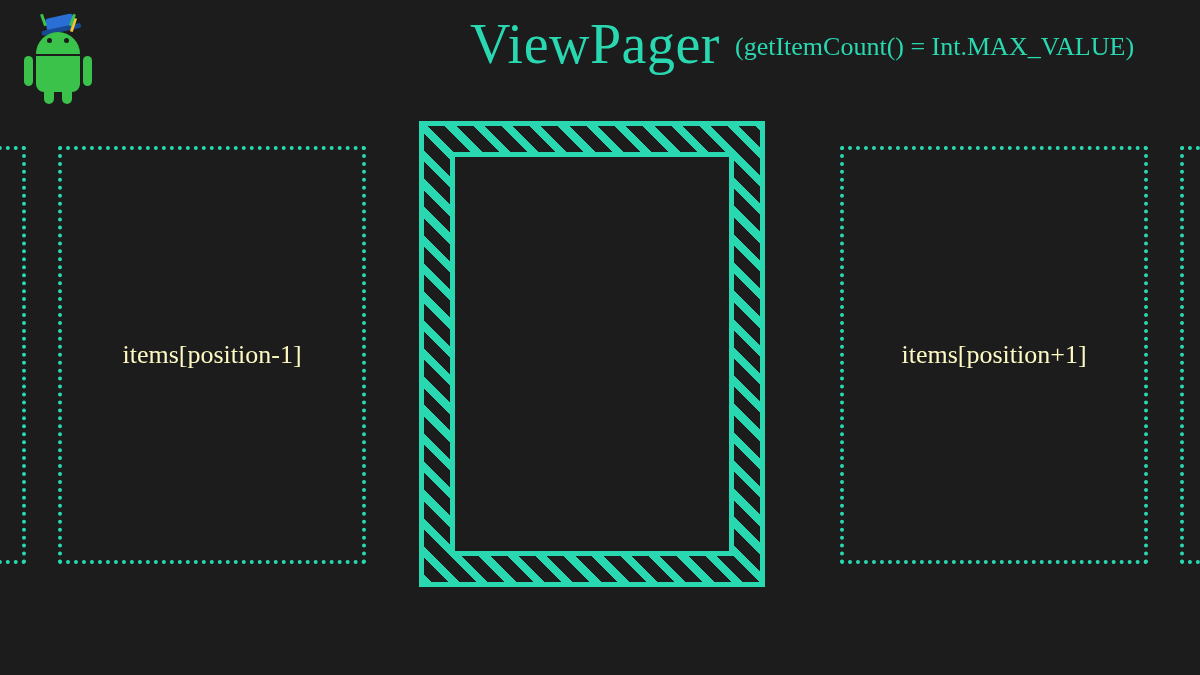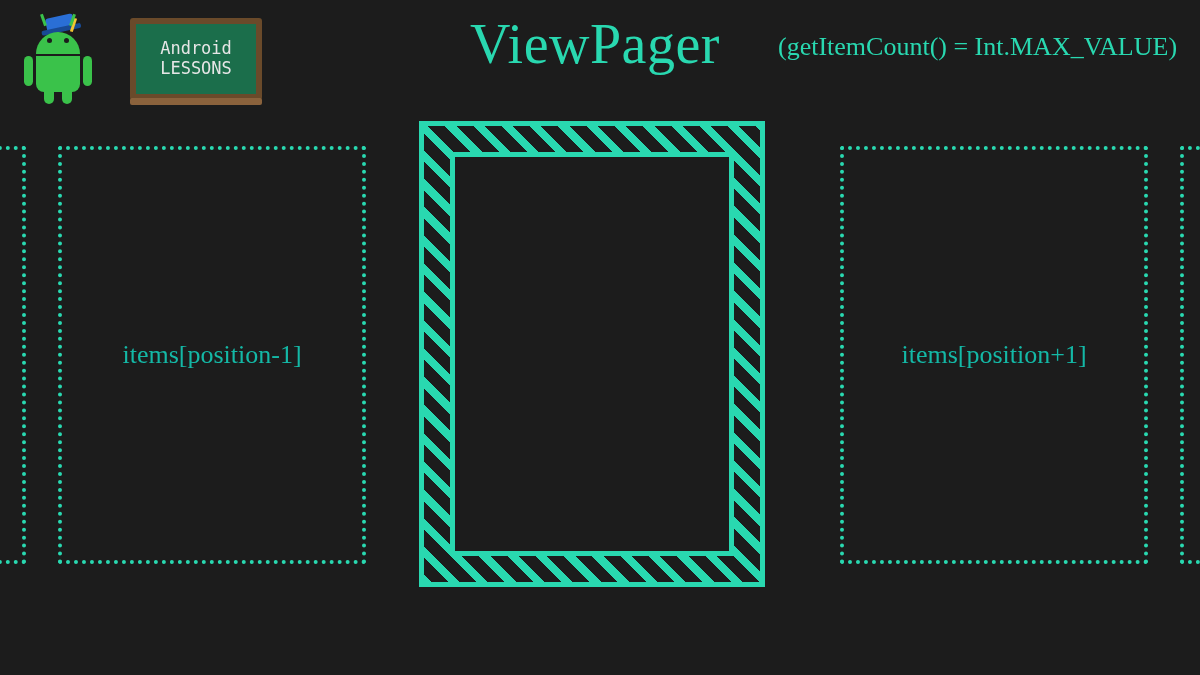--- a/index.html
+++ b/index.html
@@ -4,23 +4,23 @@
 <style>
   html,body{margin:0;padding:0;width:1200px;height:675px;overflow:hidden;background:#1c1c1c;font-family:'Comic Sans MS','Segoe Script',cursive;}
   .stage{position:relative;width:1200px;height:675px;}
   
   .logo{position:absolute;left:28px;top:22px;}
   .chalkboard{position:absolute;left:130px;top:18px;width:120px;height:70px;background:#1b6e4b;border:6px solid #6a4a2a;border-radius:3px;display:flex;flex-direction:column;justify-content:center;align-items:center;color:#e6e6e6;font-family:monospace;font-size:17px;line-height:1.15;}
   .chalkboard::after{content:"";position:absolute;bottom:-11px;left:-6px;right:-6px;height:7px;background:#8a623c;border-radius:2px;}
   
   .title{position:absolute;left:470px;top:12px;color:#29d8b0;font-size:42px;letter-spacing:.5px;}
   .title .big{font-size:56px;font-weight:500;}
-  .subtitle{position:absolute;left:778px;top:32px;color:#29d8b0;font-size:26px;}
+  .subtitle{position:absolute;left:735px;top:32px;color:#29d8b0;font-size:26px;}
   
-  .card{position:absolute;display:flex;align-items:center;justify-content:center;color:#14b8a6;font-size:26px;}
+  .card{position:absolute;display:flex;align-items:center;justify-content:center;color:#fef9c3;font-size:26px;}
   .dotted{border:4px dotted #29d8b0;border-radius:2px;}
   
   #card-far-left{left:-240px;top:146px;width:258px;height:410px;}
   #card-left{left:58px;top:146px;width:300px;height:410px;}
   #card-right{left:840px;top:146px;width:300px;height:410px;}
   #card-far-right{left:1180px;top:146px;width:258px;height:410px;}
   
   #card-center{left:392px;top:94px;width:400px;height:520px;border:30px solid transparent;box-sizing:border-box;}
   #card-center .hatch{position:absolute;inset:0;border:30px solid;border-image:repeating-linear-gradient(45deg,#29d8b0 0 8px,transparent 8px 20px) 30;outline:5px solid #29d8b0;outline-offset:-2px;}
   #card-center .hatch-inner{position:absolute;inset:28px;border:5px solid #29d8b0;}
@@ -58,24 +58,20 @@
           <div class="eye r"></div>
         </div>
       <div class="arm l"></div>
         <div class="arm r"></div>
       <div class="body"></div>
       <div class="leg l"></div>
         <div class="leg r"></div>
     </div>
   </div>
 
-  <div class="chalkboard">
-    <div>Android</div>
-    <div>LESSONS</div>
-  </div>
 
   <div class="title">
     <span class="big">ViewPager</span>
   </div>
   <div class="subtitle">(getItemCount() = Int.MAX_VALUE)</div>
 
   <div id="card-far-left" class="card dotted"></div>
 
   <div id="card-left" class="card dotted">
     <span>items[position-1]</span>

